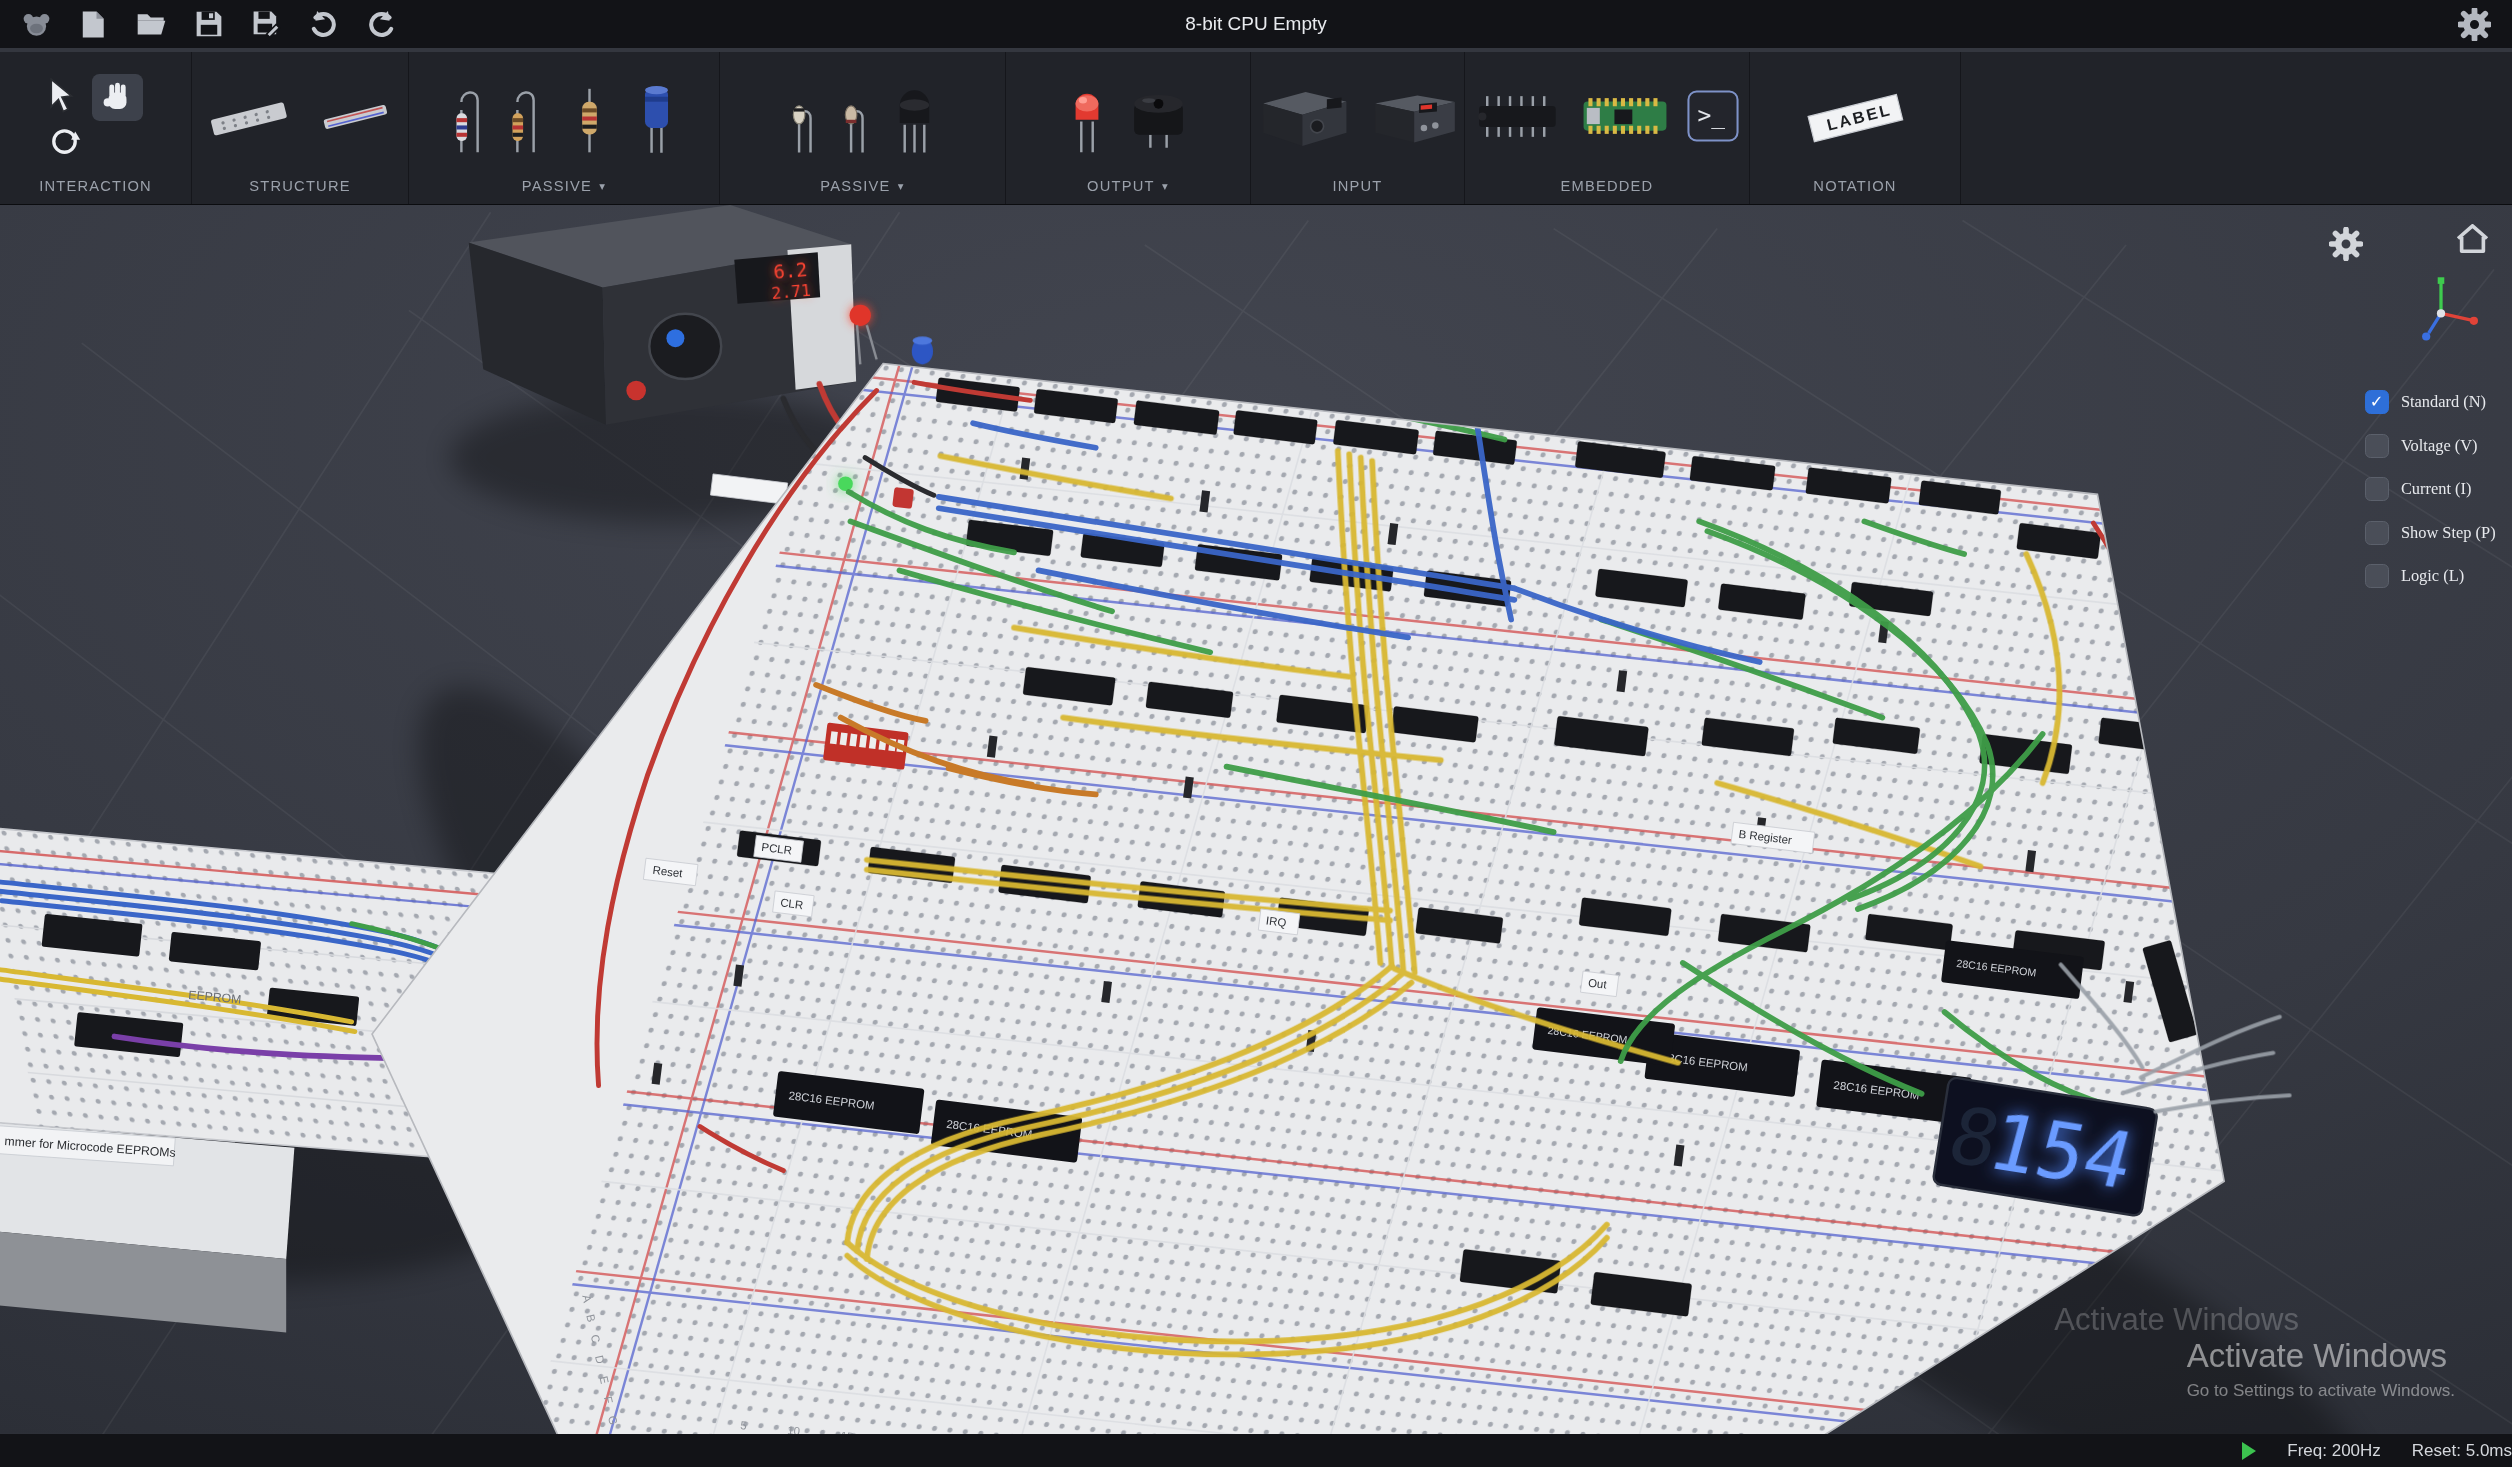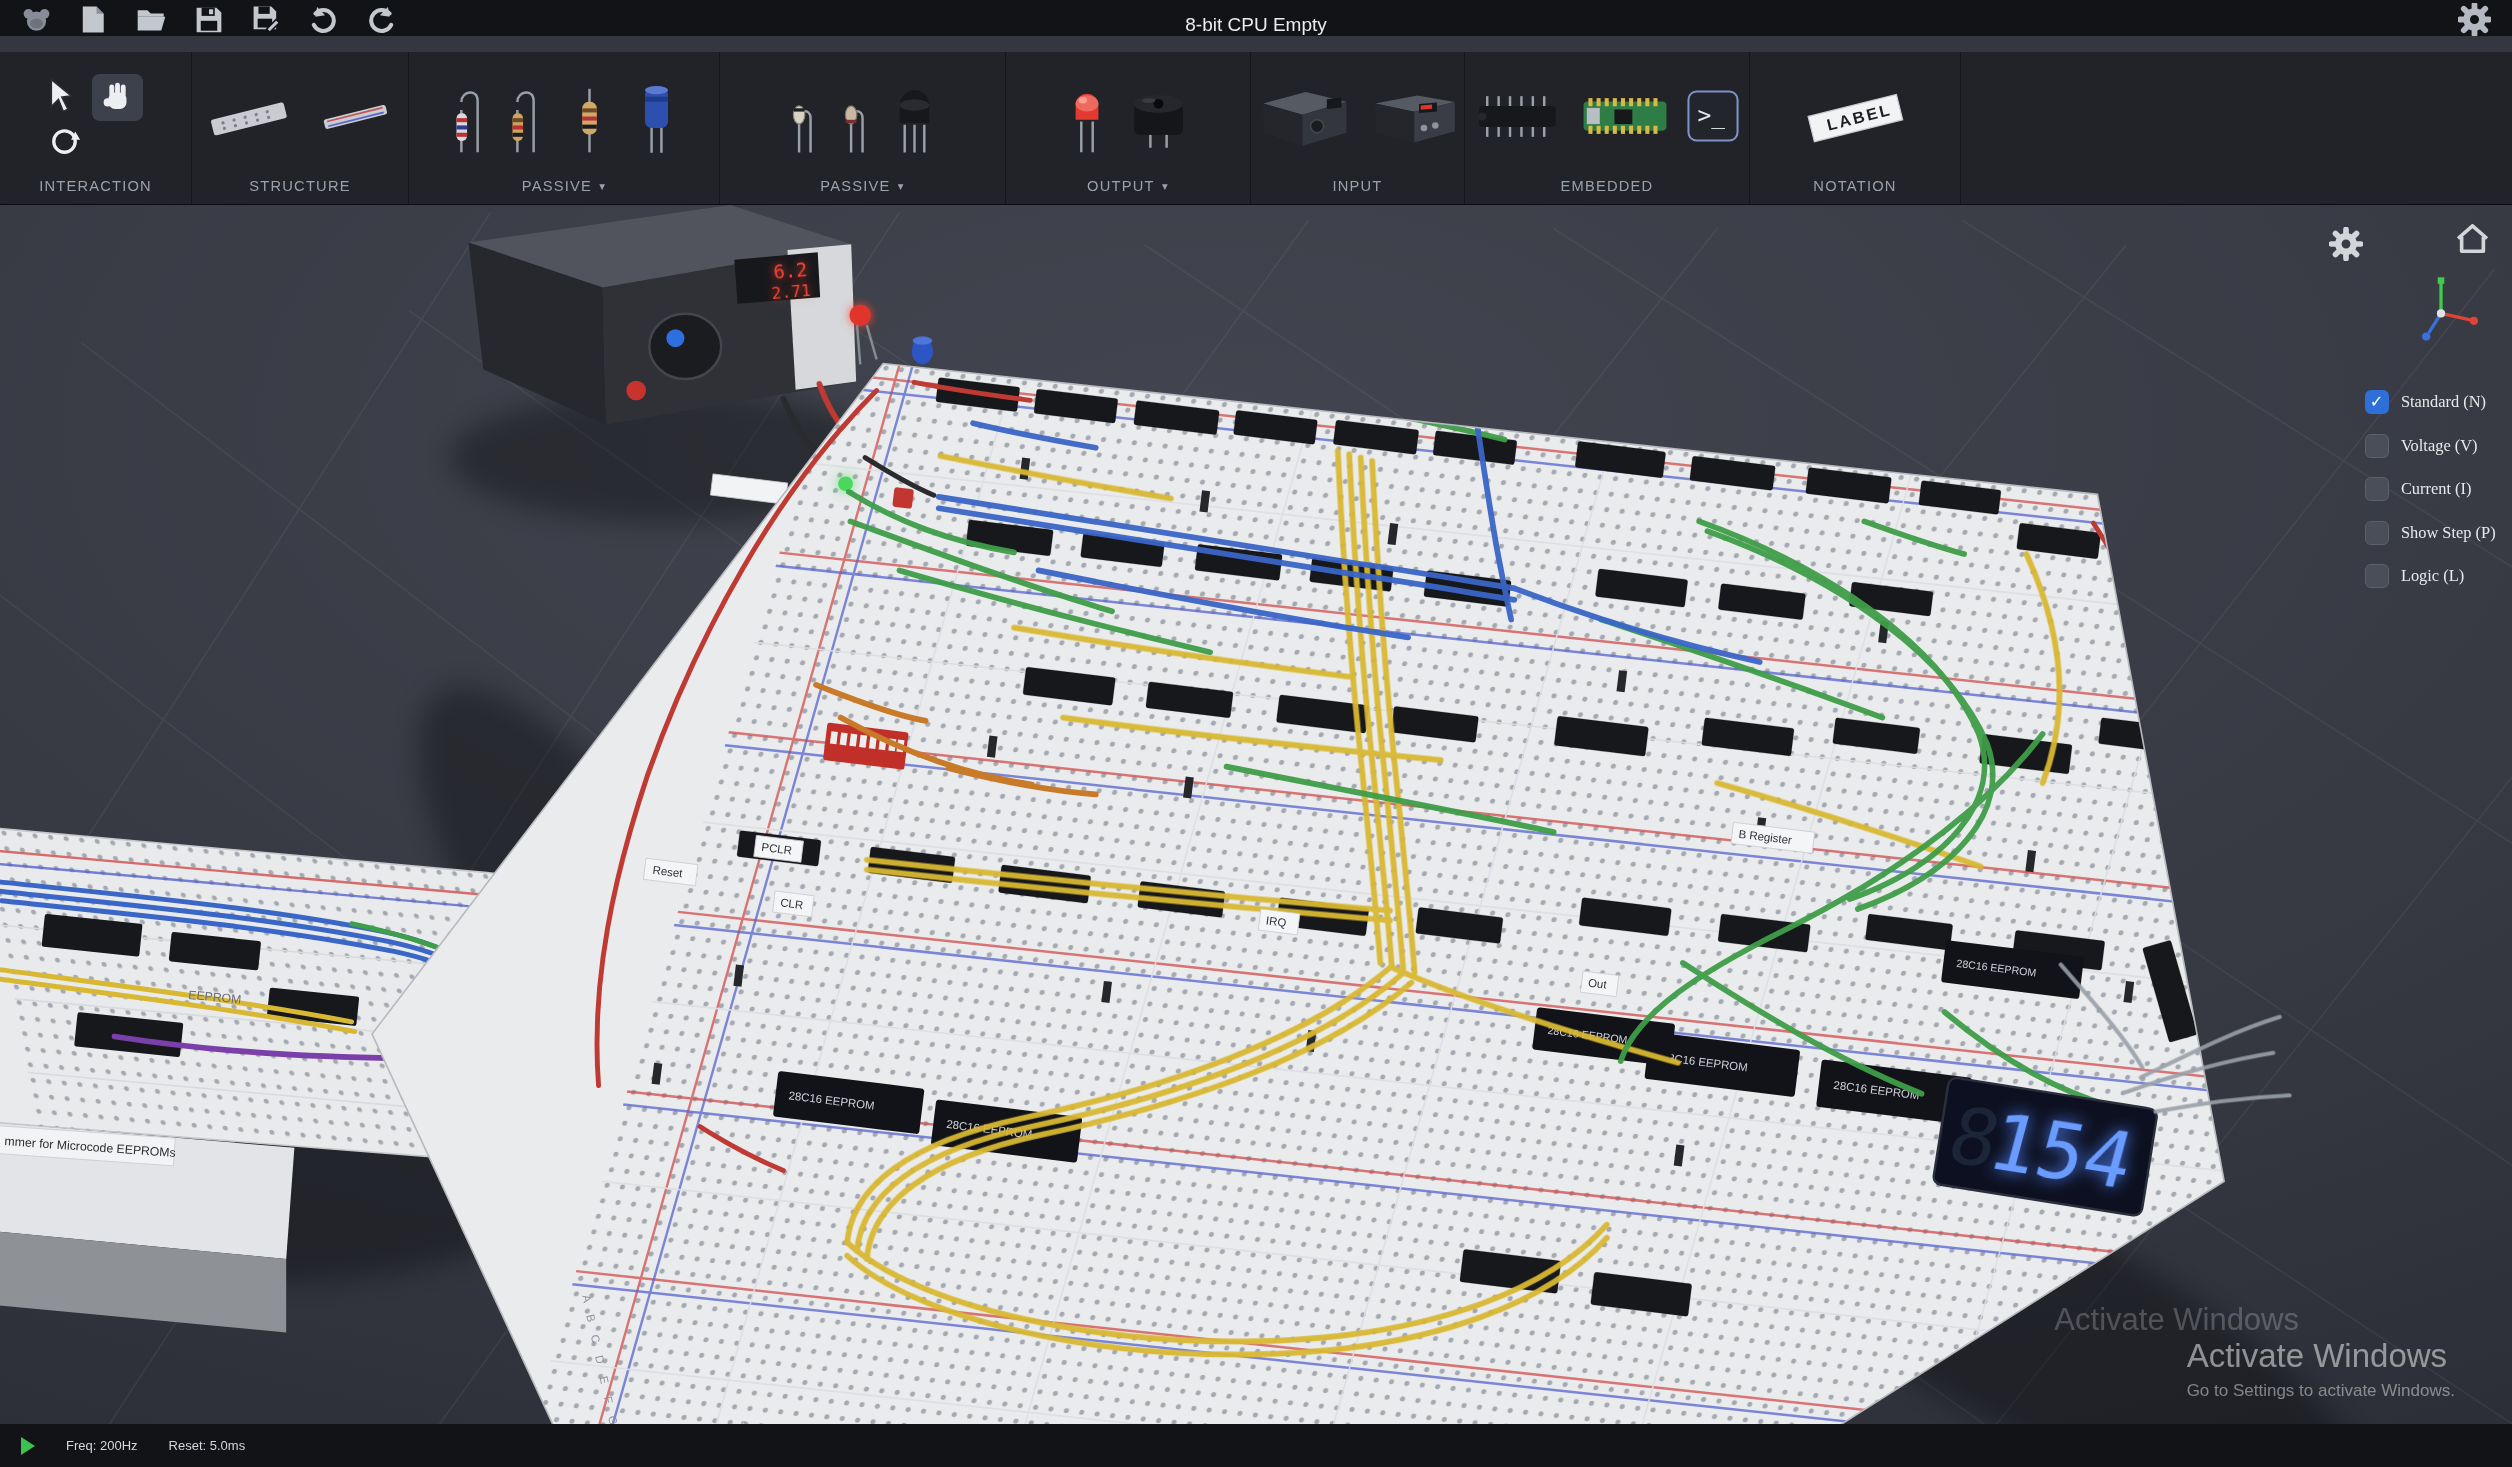--- a/index.html
+++ b/index.html
@@ -1,19 +1,19 @@
 <!DOCTYPE html>
 <html style="font-size:13px"><head>
 <meta charset="utf-8">
 <style>
   html,body{margin:0;padding:0;background:#000;font-family:"Liberation Sans","DejaVu Sans",sans-serif;}
   #app{position:relative;width:2512px;height:1467px;overflow:hidden;background:#34373f;}
 
   
-  .titlebar{position:absolute;top:0;left:0;right:0;height:36px;background:#121317;display:flex;align-items:flex-end;z-index:40;}
+  .titlebar{position:absolute;top:0;left:0;right:0;height:48px;background:#121317;display:flex;align-items:center;z-index:40;}
   .tb-icons{display:flex;align-items:center;gap:24.5px;padding-left:19.6px;z-index:2;}
   .tb-btn{width:33px;height:33px;display:flex;align-items:center;justify-content:center;color:#b4b8c0;cursor:pointer;}
   .tb-btn svg{display:block}
   .tb-title{position:absolute;left:0;right:0;text-align:center;color:#e9ebef;font-size:19px;}
   .tb-right{margin-left:auto;padding-right:21px;z-index:2;color:#b4b8c0;}
 
   
   .toolbar{position:absolute;top:52px;left:0;right:0;height:152px;background:#212329;display:flex;z-index:40;border-bottom:1.6px solid #0b0c0f;}
   .tsec{position:relative;height:100%;display:flex;flex-direction:column;align-items:center;justify-content:flex-end;padding-bottom:9.8px;border-right:1.6px solid #15161b;box-sizing:border-box;}
   .tsec .icons{flex:1;display:flex;align-items:center;justify-content:center;gap:16.4px;padding-top:4.9px;}
@@ -34,21 +34,21 @@
   .chk-row{display:flex;align-items:center;gap:12.3px;color:#e7e9ed;font-size:16.4px;cursor:pointer;}
   .chk{width:24px;height:24px;border-radius:5.7px;background:#4a4e58;border:0.8px solid #5b606b;display:flex;align-items:center;justify-content:center;color:#fff;font-size:16.4px;box-sizing:border-box;}
   .chk.checked{background:#2e6fd8;border-color:#2e6fd8;}
   .chk.checked::before{content:"\2713";}
   .watermark{position:absolute;right:57px;bottom:33px;z-index:8;pointer-events:none;color:rgba(255,255,255,.50);}
   .wm1{font-size:33px;}
   .wm2{font-size:17px;margin-top:6.5px;color:rgba(255,255,255,.44);}
   .wm-ghost{position:absolute;right:213px;bottom:96px;z-index:8;pointer-events:none;color:rgba(255,255,255,.22);font-size:31px;}
 
   
-  .statusbar{position:absolute;left:0;right:0;bottom:0;height:43px;background:#121317;display:flex;align-items:center;gap:31px;padding-left:21px;color:#d4d7dc;font-size:13px;z-index:40;}
+  .statusbar{position:absolute;left:0;right:0;bottom:0;height:33px;background:#121317;display:flex;align-items:center;gap:31px;padding-left:21px;color:#d4d7dc;font-size:17px;z-index:40;justify-content:flex-end;}
   .play{width:0;height:0;border-left:14px solid #3cc24f;border-top:9px solid transparent;border-bottom:9px solid transparent;cursor:pointer;}
   .sb-group{display:flex;gap:31px;}
 
   text{font-family:"Liberation Sans","DejaVu Sans",sans-serif;}
   .mono{font-family:"DejaVu Sans Mono",monospace;}
 </style>
 </head>
 <body>
 
 <svg width="0" height="0" style="position:absolute" aria-hidden="true">

